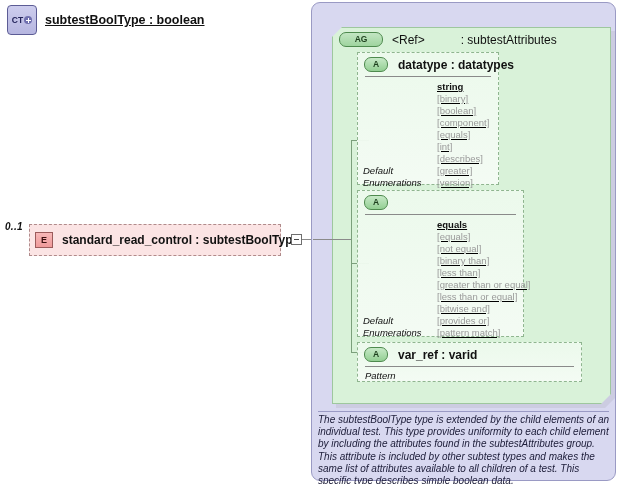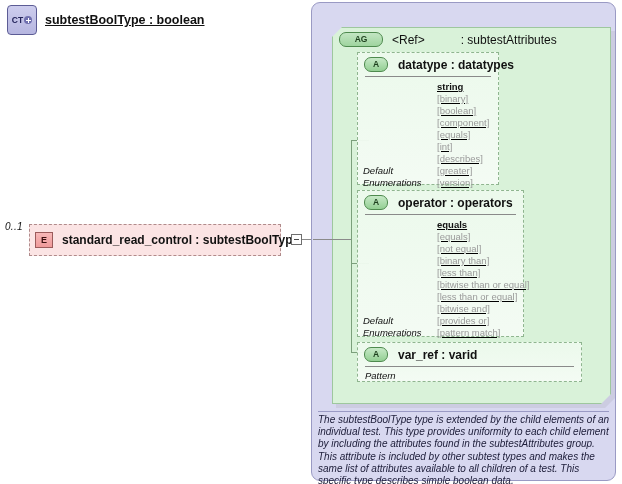--- a/index.html
+++ b/index.html
@@ -21,21 +21,21 @@
     height: 484px;
   }
 
   
   .cardinality {
     position: absolute;
     left: 5px;
     top: 221px;
     font-size: 10px;
     font-style: italic;
-    font-weight: normal;
+    font-weight: bold;
     color: #111;
     letter-spacing: .3px;
   }
   .element-box {
     position: absolute;
     left: 29px;
     top: 224px;
     width: 252px;
     height: 32px;
     background: #fbe4e4;
@@ -412,35 +412,34 @@
         <div class="facet-enum">[describes]</div>
         <div class="facet-enum">[greater]</div>
         <div class="facet-enum">[version]</div>
       </div>
     </div>
   </div>
 
   <div class="attr-box" id="attr-operator">
     <div class="attr-head">
       <span class="icon-a">A</span>
-      <span class="attr-title">operator : operators</span>
     </div>
     <div class="attr-rule"></div>
     <div class="attr-body">
       <div class="facet-labels">
         <div>Default</div>
         <div>Enumerations</div>
       </div>
       <div class="facet-values">
         <div class="facet-default">equals</div>
         <div class="facet-enum">[equals]</div>
         <div class="facet-enum">[not equal]</div>
         <div class="facet-enum">[binary than]</div>
         <div class="facet-enum">[less than]</div>
-        <div class="facet-enum">[bitwise than or equal]</div>
+        <div class="facet-enum">[greater than or equal]</div>
         <div class="facet-enum">[less than or equal]</div>
         <div class="facet-enum">[bitwise and]</div>
         <div class="facet-enum">[provides or]</div>
         <div class="facet-enum">[pattern match]</div>
       </div>
     </div>
   </div>
 
   <div class="attr-box" id="attr-varref">
     <div class="attr-head">

